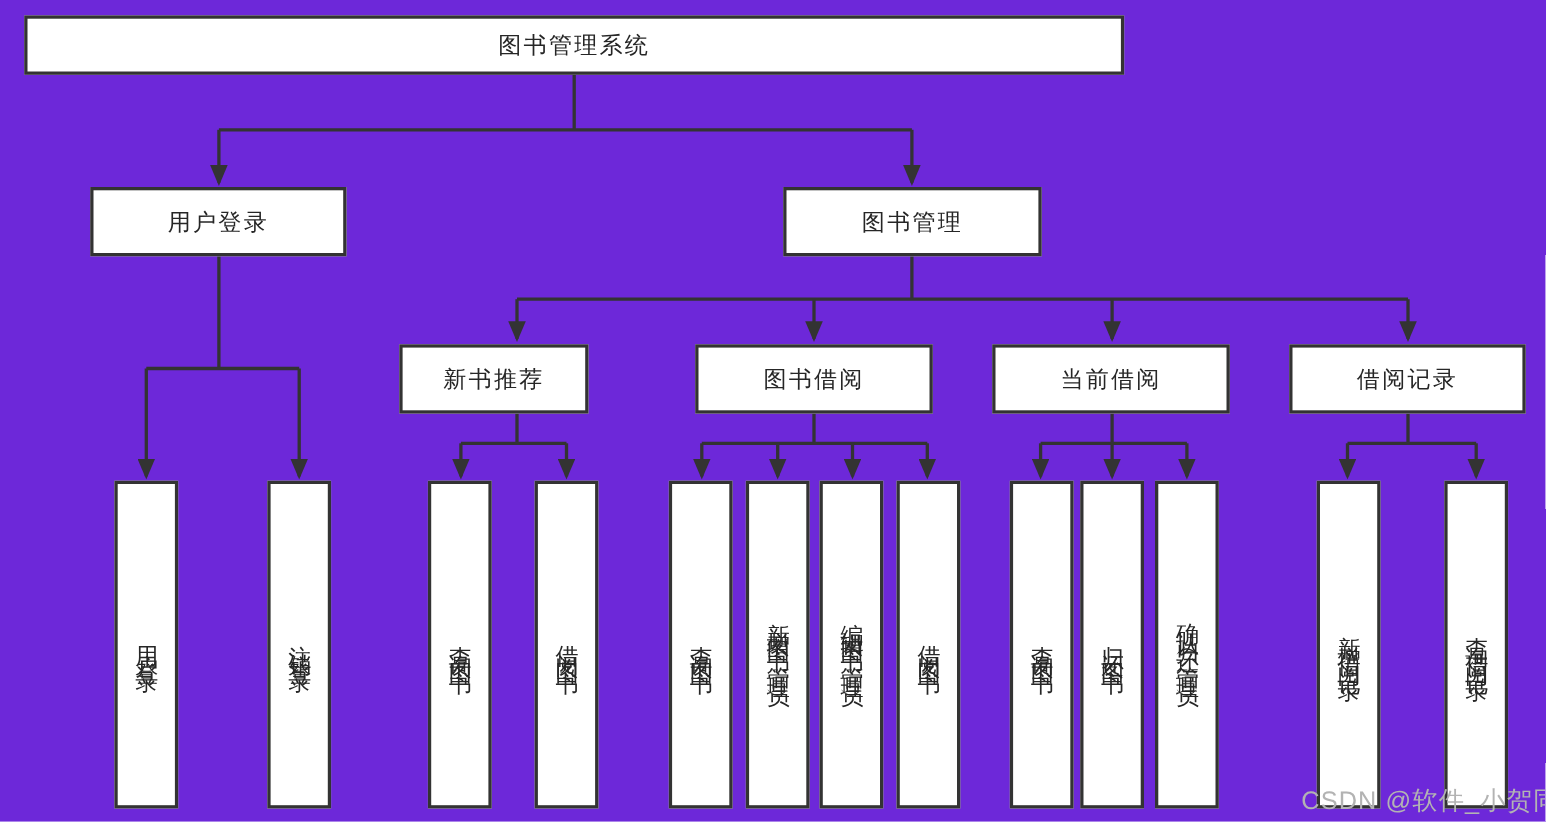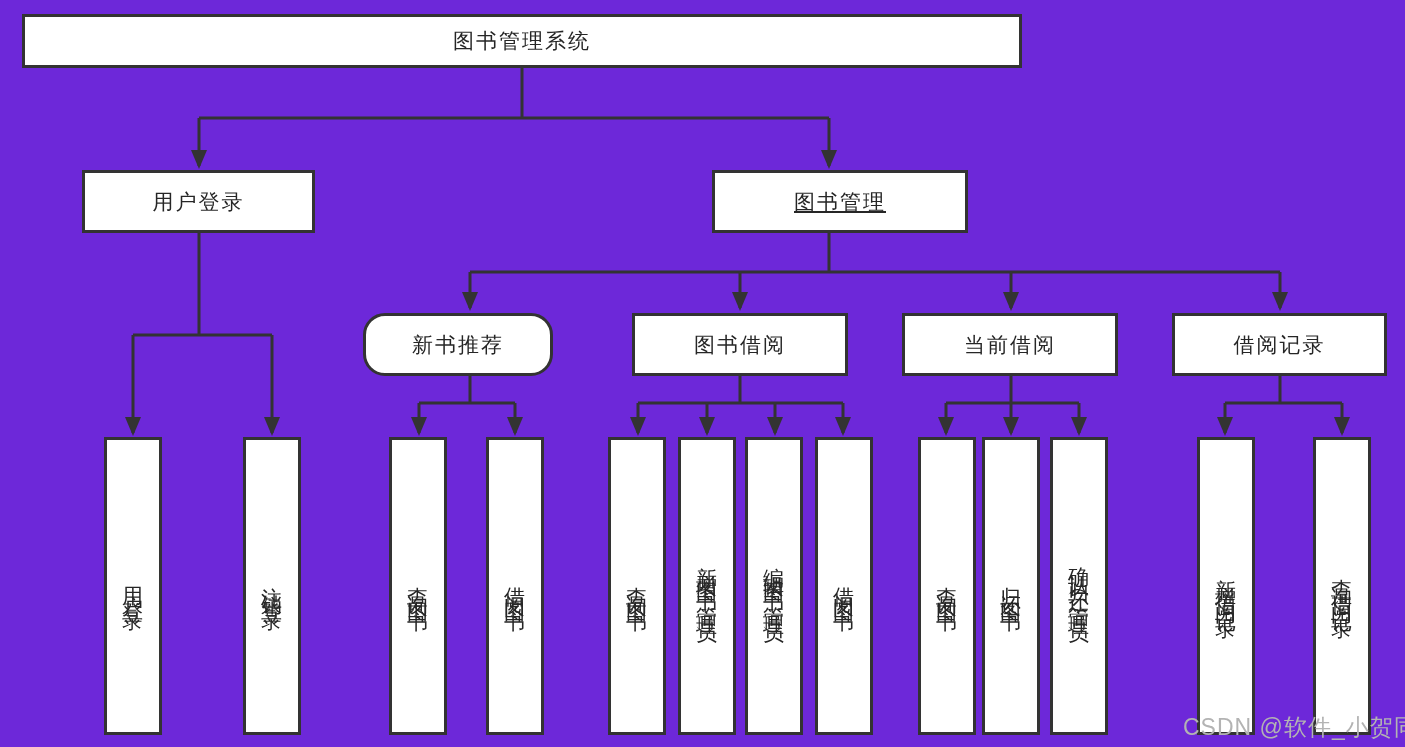--- a/index.html
+++ b/index.html
@@ -102,23 +102,23 @@
       <line x1="1011" y1="403" x2="1011" y2="433" marker-end="url(#arw)"></line>
       <line x1="1079" y1="403" x2="1079" y2="433" marker-end="url(#arw)"></line>
       <line x1="1225" y1="403" x2="1225" y2="433" marker-end="url(#arw)"></line>
       <line x1="1342" y1="403" x2="1342" y2="433" marker-end="url(#arw)"></line>
     </g>
   </svg>
 
   <div class="node" style="left:22px; top:14px; width:1000px; height:54px;">图书管理系统</div>
 
   <div class="node lvl2" style="left:82px; top:170px; width:233px;">用户登录</div>
-  <div class="node lvl2" style="left:712px; top:170px; width:256px;text-decoration:underline;">图书管理</div>
+  <div class="node lvl2" style="left:712px; top:170px; width:235px;">图书管理</div>
 
-  <div class="node lvl3" style="left:363px; top:313px; width:190px;border-radius:22px;">新书推荐</div>
+  <div class="node lvl3" style="left:363px; top:313px; width:172px;">新书推荐</div>
   <div class="node lvl3" style="left:632px; top:313px; width:216px;">图书借阅</div>
   <div class="node lvl3" style="left:902px; top:313px; width:216px;">当前借阅</div>
   <div class="node lvl3" style="left:1172px; top:313px; width:215px;">借阅记录</div>
 
   <div class="node leaf" style="left:104px;">
     <span class="vlabel">用户登录</span>
   </div>
   <div class="node leaf" style="left:243px;">
     <span class="vlabel">注销登录</span>
   </div>

